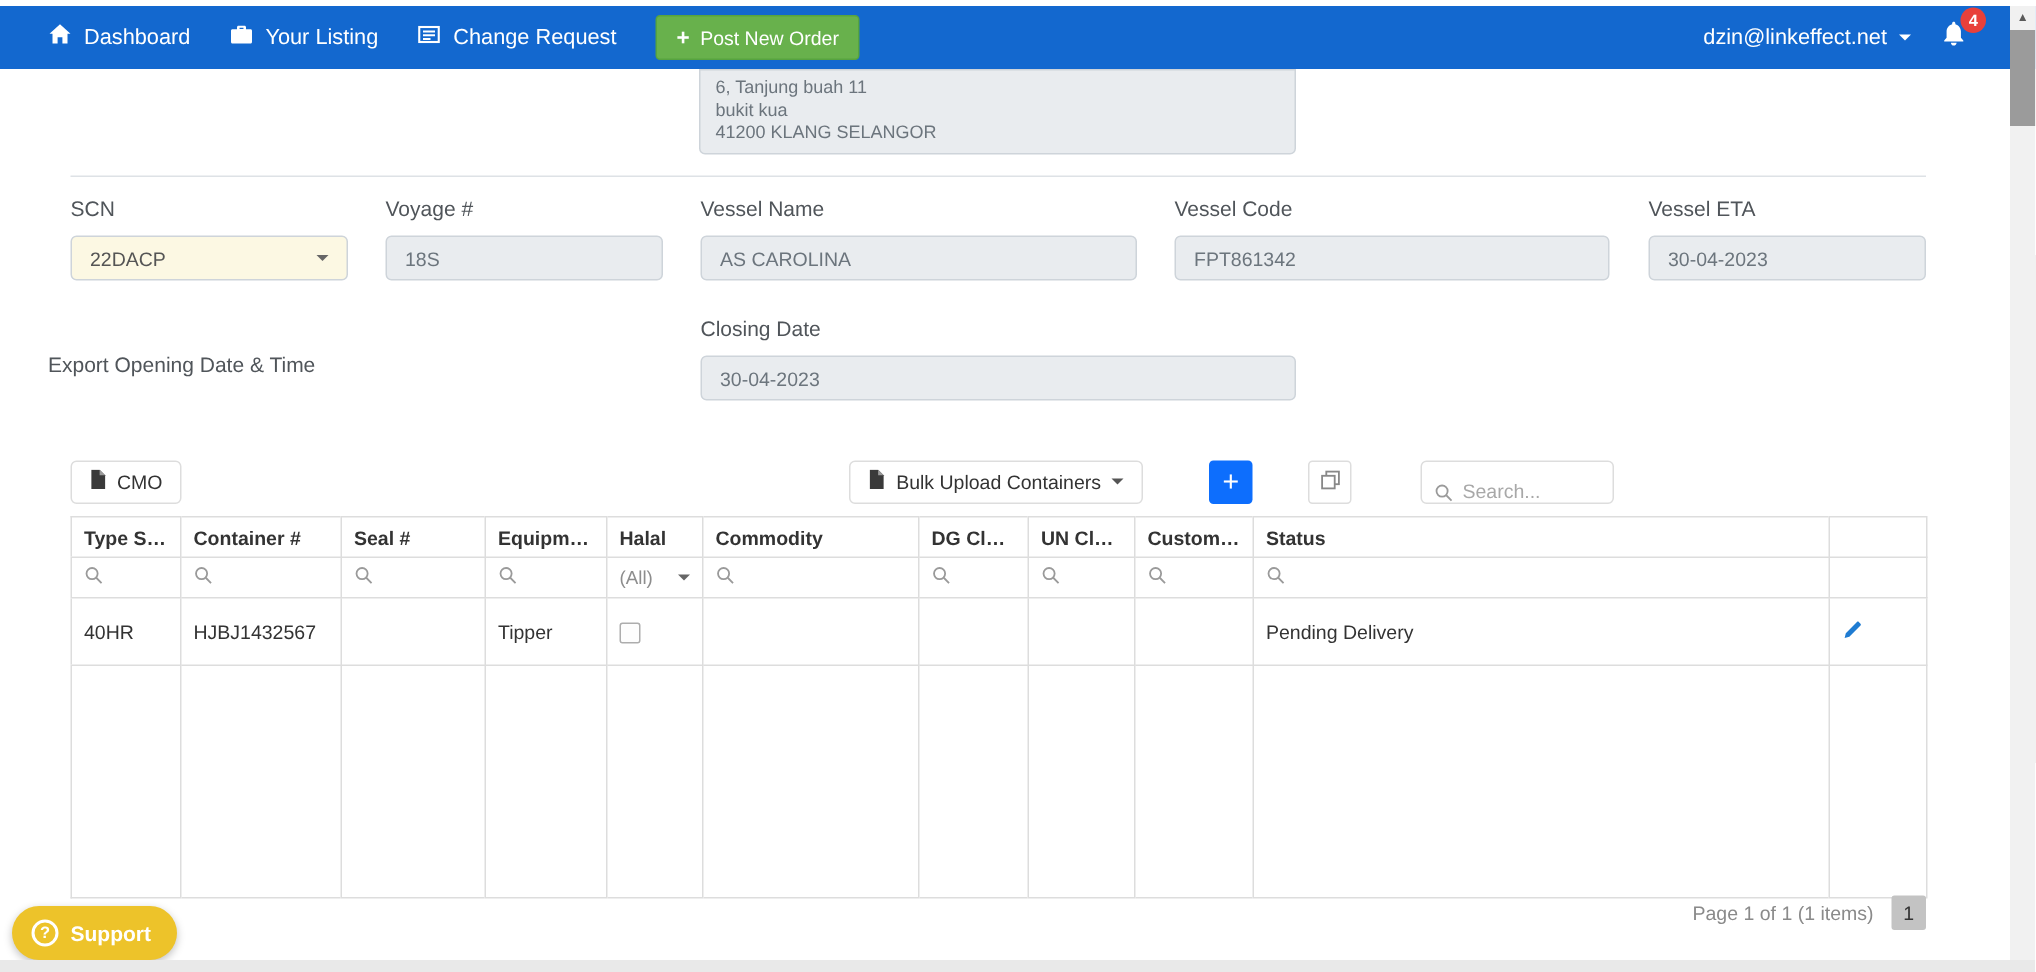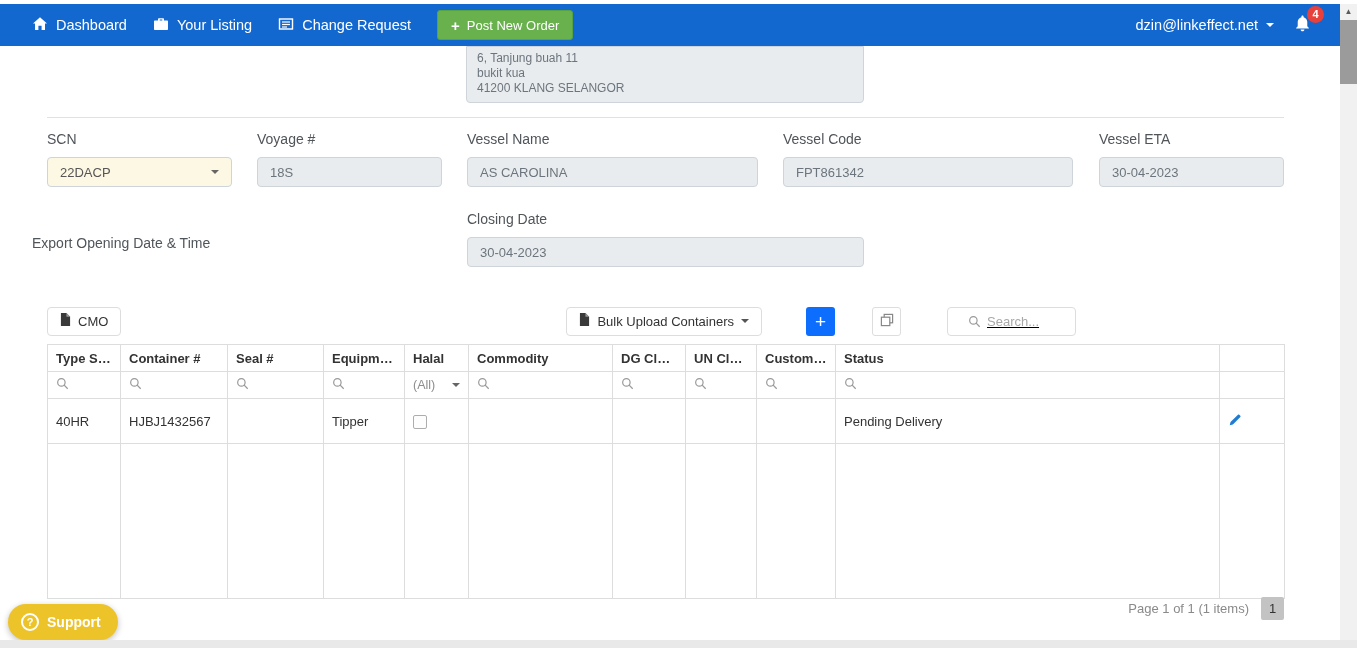--- a/index.html
+++ b/index.html
@@ -41,21 +41,21 @@
   .btn-white { background:#fff; border:1px solid #ddd; border-radius:4px; height:29px; display:flex;
                align-items:center; gap:7px; padding:0 12px; font-size:13px; color:#333; cursor:pointer; white-space:nowrap; }
   .hint { color:#c2c2c2; font-size:13px; margin-left:14px; }
   .spacer { flex:1; }
   .btn-plus { width:29px; height:29px; background:#0d6efd; border:none; border-radius:3px; color:#fff;
               font-size:19px; line-height:1; display:flex; align-items:center; justify-content:center;
               margin-left:12px; cursor:pointer; }
   .btn-sq { width:29px; height:29px; background:#fff; border:1px solid #ddd; border-radius:3px;
             display:flex; align-items:center; justify-content:center; margin-left:5px; cursor:pointer; }
   .search-box { width:129px; height:29px; border:1px solid #ddd; border-radius:4px; display:flex;
-                align-items:center; gap:6px; padding:0 20px; margin-left:14px; background:#fff;text-decoration:underline; }
+                align-items:flex-end; gap:6px; padding:0 8px; margin-left:14px; background:#fff; }
   .search-box input { border:none; outline:none; width:100%; font-size:13px; color:#555; background:transparent;
                       font-family:"Liberation Sans",sans-serif; }
   .search-box input::placeholder { color:#a8a8a8; }
   .mag { color:#9a9a9a; flex:none; }
 
   
   table.grid { position:absolute; left:47px; top:344px; width:1237px; border-collapse:collapse;
                table-layout:fixed; font-size:13px; color:#333; border:1px solid #ddd; }
   table.grid th, table.grid td { border-right:1px solid #ddd; border-bottom:1px solid #ddd;
                padding:0 8px; overflow:hidden; white-space:nowrap; text-overflow:ellipsis; text-align:left; }

